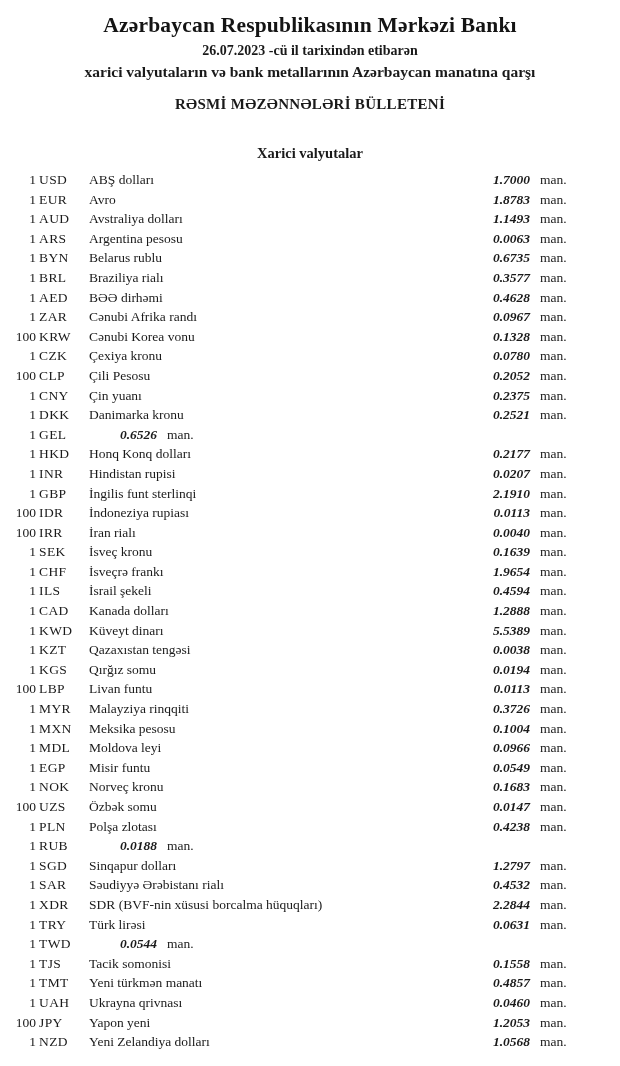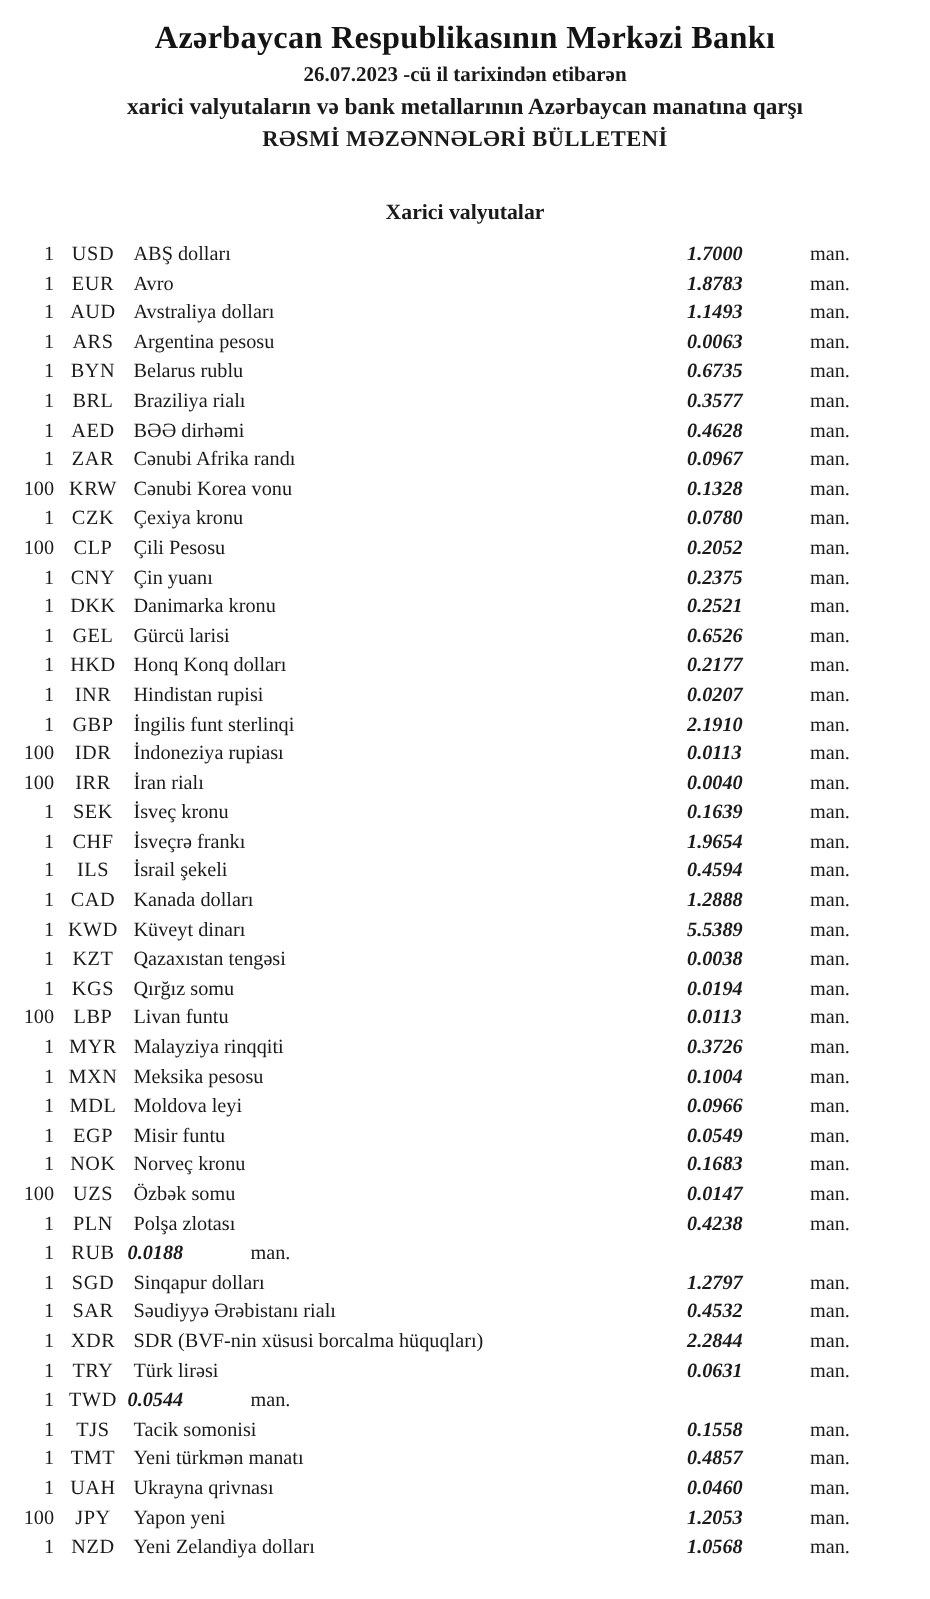--- a/index.html
+++ b/index.html
@@ -11,33 +11,33 @@
     font-family:"Liberation Serif","DejaVu Serif",serif;
     color:#1a1a1a;
     overflow:hidden;
   }
   .header{text-align:center;padding-top:13px;}
   .title{
     font-size:21.5px;font-weight:700;line-height:24px;letter-spacing:.2px;color:#141414;
   }
   .date-line{font-size:14px;font-weight:700;line-height:15px;margin-top:6px;}
   .subtitle{font-size:15.5px;font-weight:700;line-height:17px;margin-top:5px;}
-  .bulletin-title{font-size:15px;font-weight:700;line-height:16px;margin-top:5px;letter-spacing:.3px;}
+  .bulletin-title{font-size:15px;font-weight:700;line-height:16px;margin-top:16px;letter-spacing:.3px;}
   .section-title{
     text-align:center;font-size:14.5px;font-weight:700;line-height:17px;margin-top:33px;font-family:Liberation Serif, serif;
   }
   .rates{margin-top:8px;}
   .row{
     display:flex;align-items:baseline;
     height:19.6px;line-height:19.6px;font-size:13.5px;white-space:nowrap;
   }
   .qty{flex:none;width:36px;text-align:right;}
-  .code{flex:none;width:46px;margin-left:3px;text-align:center;letter-spacing:.4px;}
+  .code{flex:none;width:46px;margin-left:3px;letter-spacing:.4px;}
   .name{flex:1;margin-left:4px;overflow:hidden;}
-  .rate{flex:none;width:72px;font-weight:700;font-style:italic;}
+  .rate{flex:none;width:72px;text-align:right;font-weight:700;font-style:italic;}
   .unit{flex:none;width:90px;padding-left:10px;box-sizing:border-box;}
 </style>
 </head>
 <body>
 
 <div class="doc">
   <div class="header">
     <div class="title">Azərbaycan Respublikasının Mərkəzi Bankı</div>
     <div class="date-line">26.07.2023 -cü il tarixindən etibarən</div>
     <div class="subtitle">xarici valyutaların və bank metallarının Azərbaycan manatına qarşı</div>
@@ -147,21 +147,20 @@
     <span class="qty">1</span>
     <span class="code">DKK</span>
     <span class="name">Danimarka kronu</span>
     <span class="rate">0.2521</span>
     <span class="unit">man.</span>
   </div>
 
   <div class="row">
     <span class="qty">1</span>
     <span class="code">GEL</span>
-    <span class="name">Gürcü larisi</span>
     <span class="rate">0.6526</span>
     <span class="unit">man.</span>
   </div>
 
   <div class="row">
     <span class="qty">1</span>
     <span class="code">HKD</span>
     <span class="name">Honq Konq dolları</span>
     <span class="rate">0.2177</span>
     <span class="unit">man.</span>

